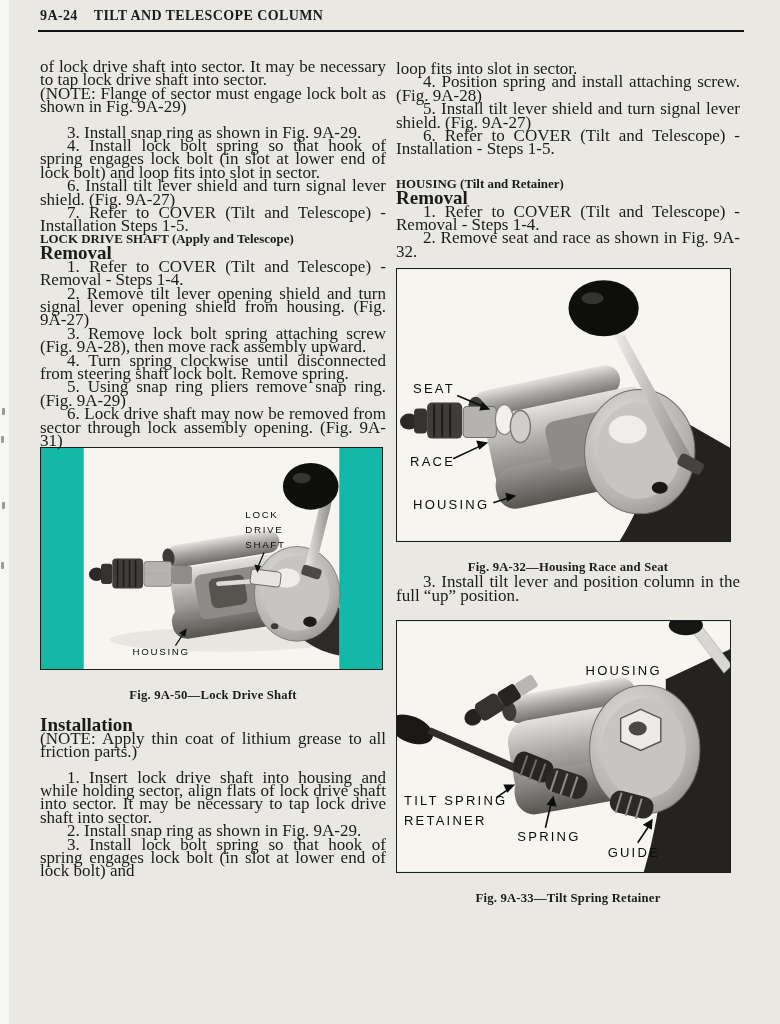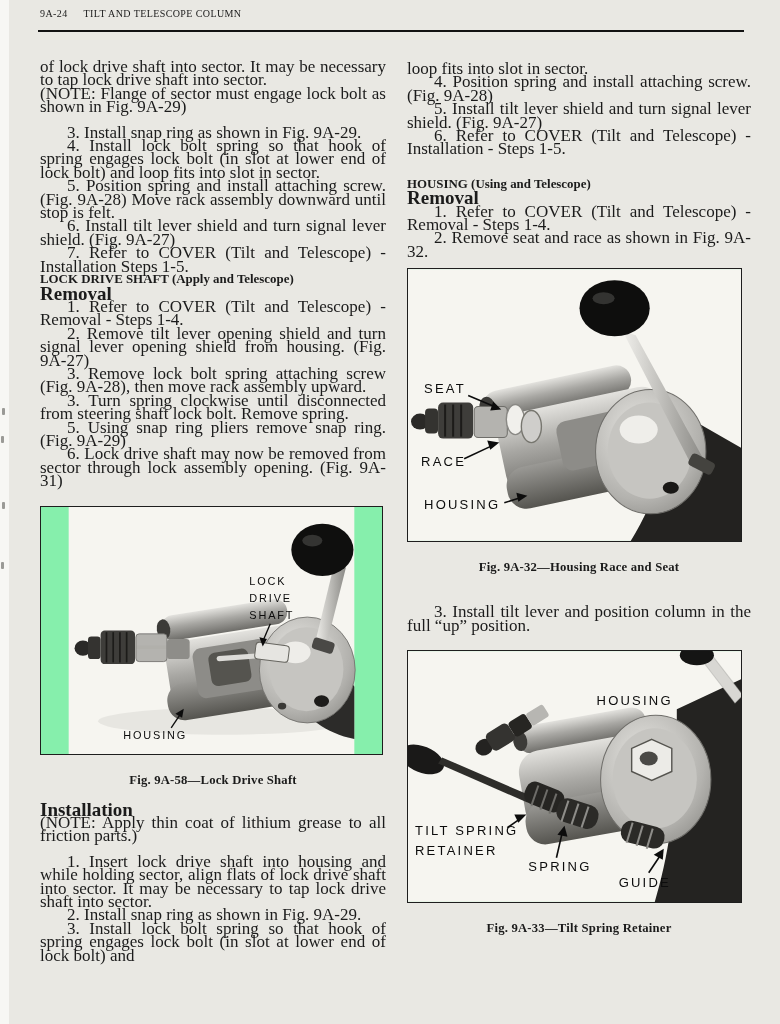--- a/index.html
+++ b/index.html
@@ -4,40 +4,40 @@
 <style>
   html,body{margin:0;padding:0;}
   body{
     width:780px;height:1024px;position:relative;overflow:hidden;
     background:#e9e8e3;color:#1b1b1b;
     font-family:"Liberation Serif", serif;
   }
   .scan-edge{position:absolute;left:0;top:0;width:9px;height:1024px;background:#f7f7f4;}
   .scan-tick{position:absolute;width:3px;height:7px;background:#9a9a96;border-radius:1px;}
   .page-header{position:absolute;left:40px;top:8px;width:705px;
-    font-size:10px;font-weight:normal;letter-spacing:.4px;white-space:nowrap;}
+    font-size:14px;font-weight:bold;letter-spacing:.4px;white-space:nowrap;}
   .page-header .num{margin-right:16px;}
   .header-rule{position:absolute;left:38px;top:30px;width:706px;height:2.4px;background:#121212;}
   .col{position:absolute;top:60px;}
   .col-left{left:40px;width:346px;}
-  .col-right{left:407px;width:344px;top:62px;}
+  .col-right{left:396px;width:344px;top:62px;}
   p.body{margin:0;font-size:17px;line-height:13.4px;text-align:justify;}
   p.step{text-indent:27px;}
   .gap-s{margin-top:12px;}
   .gap-m{margin-top:16px;}
   .sect{margin:0;font-size:12.9px;line-height:13.4px;font-weight:bold;}
   .subhead{margin:0;font-size:19px;line-height:13.4px;font-weight:bold;}
-  .figure{border:1.6px solid #1e1e1e;background:#86efac;box-sizing:border-box;}
-  .fig31{width:343px;height:249px;margin-top:18px;}
+  .figure{border:1.6px solid #1e1e1e;background:#14b8a6;box-sizing:border-box;}
+  .fig31{width:343px;height:223px;}
   .fig32{width:335px;height:274px;margin-top:10px;}
   .fig33{width:335px;height:253px;margin-top:18px;}
   .figure svg{display:block;width:100%;height:100%;}
   .caption{margin:18px 0 0 0;text-align:center;font-size:12.7px;font-weight:bold;letter-spacing:.2px;}
   .after-caption{margin-top:15px;}
-  .steps-after-fig{margin-top:30px;}
+  .steps-after-fig{}
   text.lab{font-family:"Liberation Sans", sans-serif;font-size:13px;letter-spacing:2.2px;fill:#0c0c0c;}
   .arr{stroke:#0c0c0c;stroke-width:1.6px;fill:none;}
   .arrhead{fill:#0c0c0c;stroke:none;}
 </style>
 </head>
 <body>
 
 <div class="scan-edge"></div>
 <div class="scan-tick" style="left:2px;top:408px;"></div>
 <div class="scan-tick" style="left:1px;top:436px;"></div>
@@ -48,30 +48,29 @@
   <span class="num">9A-24</span><span>TILT AND TELESCOPE COLUMN</span>
 </div>
 <div class="header-rule"></div>
 
 <div class="col col-left">
   <p class="body">of lock drive shaft into sector. It may be necessary to tap lock drive shaft into sector.</p>
   <p class="body gap-s">(NOTE: Flange of sector must engage lock bolt as shown in Fig. 9A-29)</p>
   <div class="gap-s"></div>
   <p class="body step">3. Install snap ring as shown in Fig. 9A-29.</p>
   <p class="body step">4. Install lock bolt spring so that hook of spring engages lock bolt (in slot at lower end of lock bolt) and loop fits into slot in sector.</p>
-  <p class="body step">5. Position spring and install attaching screw. (Fig. 9A-28) Move rack assembly downward until stop is felt.</p>
   <p class="body step">6. Install tilt lever shield and turn signal lever shield. (Fig. 9A-27)</p>
   <p class="body step">7. Refer to COVER (Tilt and Telescope) - Installation Steps 1-5.</p>
 
   <h3 class="sect gap-m">LOCK DRIVE SHAFT (Apply and Telescope)</h3>
   <h4 class="subhead gap-s">Removal</h4>
   <p class="body step">1. Refer to COVER (Tilt and Telescope) - Removal - Steps 1-4.</p>
   <p class="body step">2. Remove tilt lever opening shield and turn signal lever opening shield from housing. (Fig. 9A-27)</p>
   <p class="body step">3. Remove lock bolt spring attaching screw (Fig. 9A-28), then move rack assembly upward.</p>
-  <p class="body step">3. Turn spring clockwise until disconnected from steering shaft lock bolt. Remove spring.</p>
+  <p class="body step">4. Turn spring clockwise until disconnected from steering shaft lock bolt. Remove spring.</p>
   <p class="body step">5. Using snap ring pliers remove snap ring. (Fig. 9A-29)</p>
   <p class="body step">6. Lock drive shaft may now be removed from sector through lock assembly opening. (Fig. 9A-31)</p>
 
   <div class="figure fig31">
     <svg viewBox="0 0 340 294">
       <defs>
         <linearGradient id="m31" x1="0" y1="0" x2="0" y2="1">
           <stop offset="0" stop-color="#e3e2de"></stop>
             <stop offset=".45" stop-color="#a8a7a3"></stop>
             <stop offset="1" stop-color="#6e6d69"></stop>
@@ -135,37 +134,37 @@
       <text class="lab" x="215" y="93">LOCK</text>
       <text class="lab" x="215" y="113">DRIVE</text>
       <text class="lab" x="215" y="133">SHAFT</text>
       <line class="arr" x1="240" y1="139" x2="231" y2="160"></line>
       <polygon class="arrhead" points="231,166 227,155 236,157"></polygon>
       <text class="lab" x="65" y="276">HOUSING</text>
       <line class="arr" x1="122" y1="263" x2="134" y2="245"></line>
       <polygon class="arrhead" points="137,240 135,251 127,246"></polygon>
     </svg>
   </div>
-  <p class="caption">Fig. 9A-58—Lock Drive Shaft</p>
+  <p class="caption">Fig. 9A-50—Lock Drive Shaft</p>
 
   <h4 class="subhead after-caption">Installation</h4>
   <p class="body gap-s">(NOTE: Apply thin coat of lithium grease to all friction parts.)</p>
   <div class="gap-s"></div>
   <p class="body step">1. Insert lock drive shaft into housing and while holding sector, align flats of lock drive shaft into sector. It may be necessary to tap lock drive shaft into sector.</p>
   <p class="body step">2. Install snap ring as shown in Fig. 9A-29.</p>
   <p class="body step">3. Install lock bolt spring so that hook of spring engages lock bolt (in slot at lower end of lock bolt) and</p>
 </div>
 
 <div class="col col-right">
   <p class="body">loop fits into slot in sector.</p>
   <p class="body step">4. Position spring and install attaching screw. (Fig. 9A-28)</p>
   <p class="body step">5. Install tilt lever shield and turn signal lever shield. (Fig. 9A-27)</p>
   <p class="body step">6. Refer to COVER (Tilt and Telescope) - Installation - Steps 1-5.</p>
 
-  <h3 class="sect" style="margin-top:22px;">HOUSING (Using and Telescope)</h3>
+  <h3 class="sect" style="margin-top:22px;">HOUSING (Tilt and Retainer)</h3>
   <h4 class="subhead gap-s">Removal</h4>
   <p class="body step">1. Refer to COVER (Tilt and Telescope) - Removal - Steps 1-4.</p>
   <p class="body step">2. Remove seat and race as shown in Fig. 9A-32.</p>
 
   <div class="figure fig32">
     <svg viewBox="0 0 332 271">
       <defs>
         <linearGradient id="m32" x1="0" y1="0" x2="0" y2="1">
           <stop offset="0" stop-color="#e3e2de"></stop>
             <stop offset=".45" stop-color="#a8a7a3"></stop>

